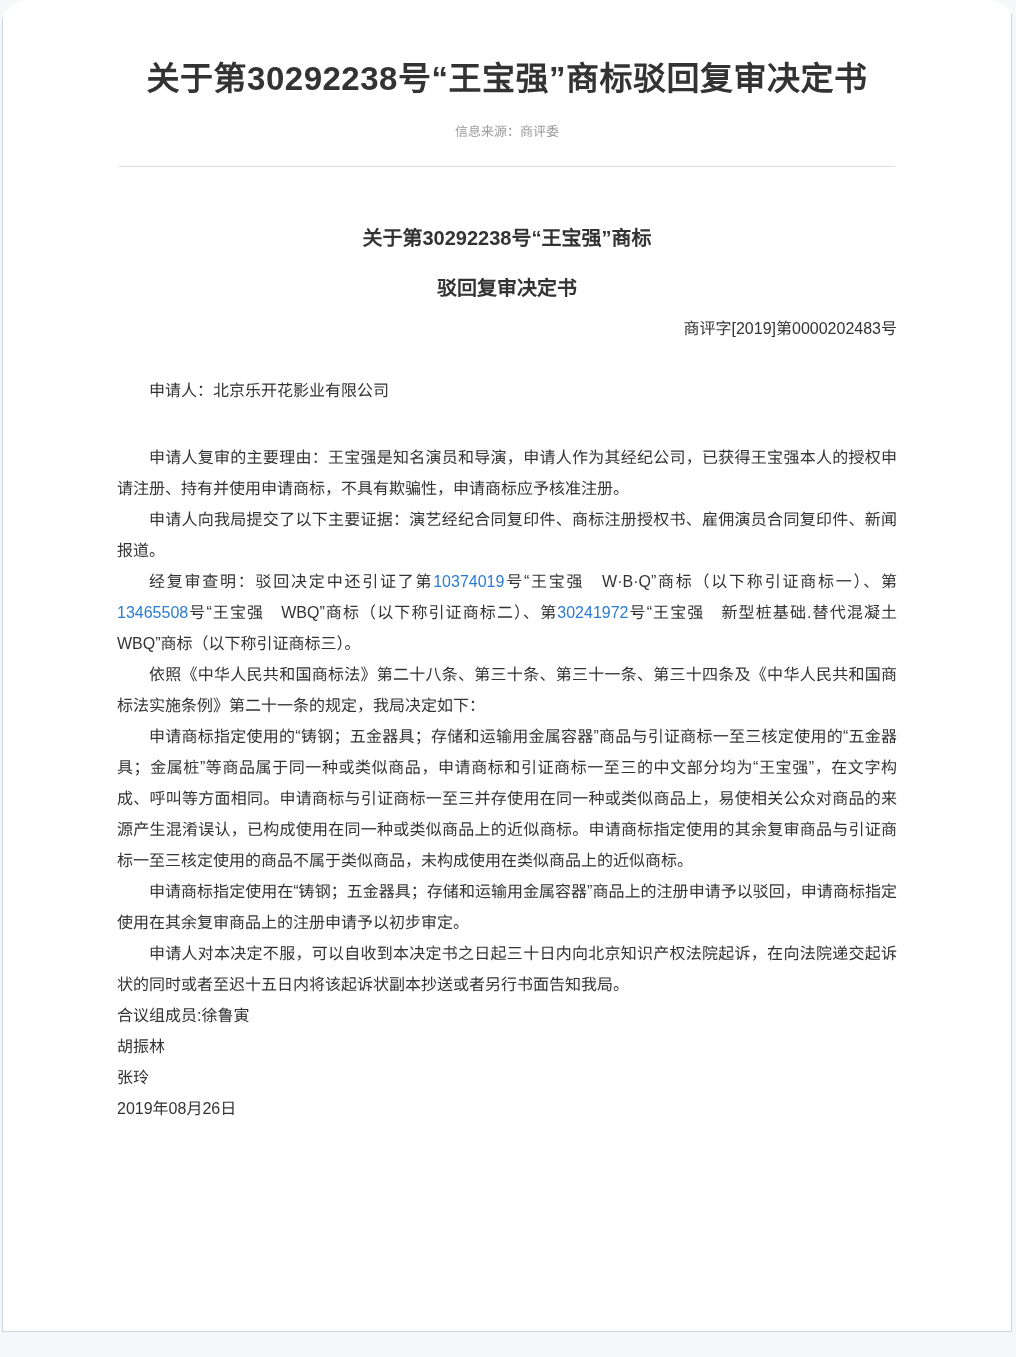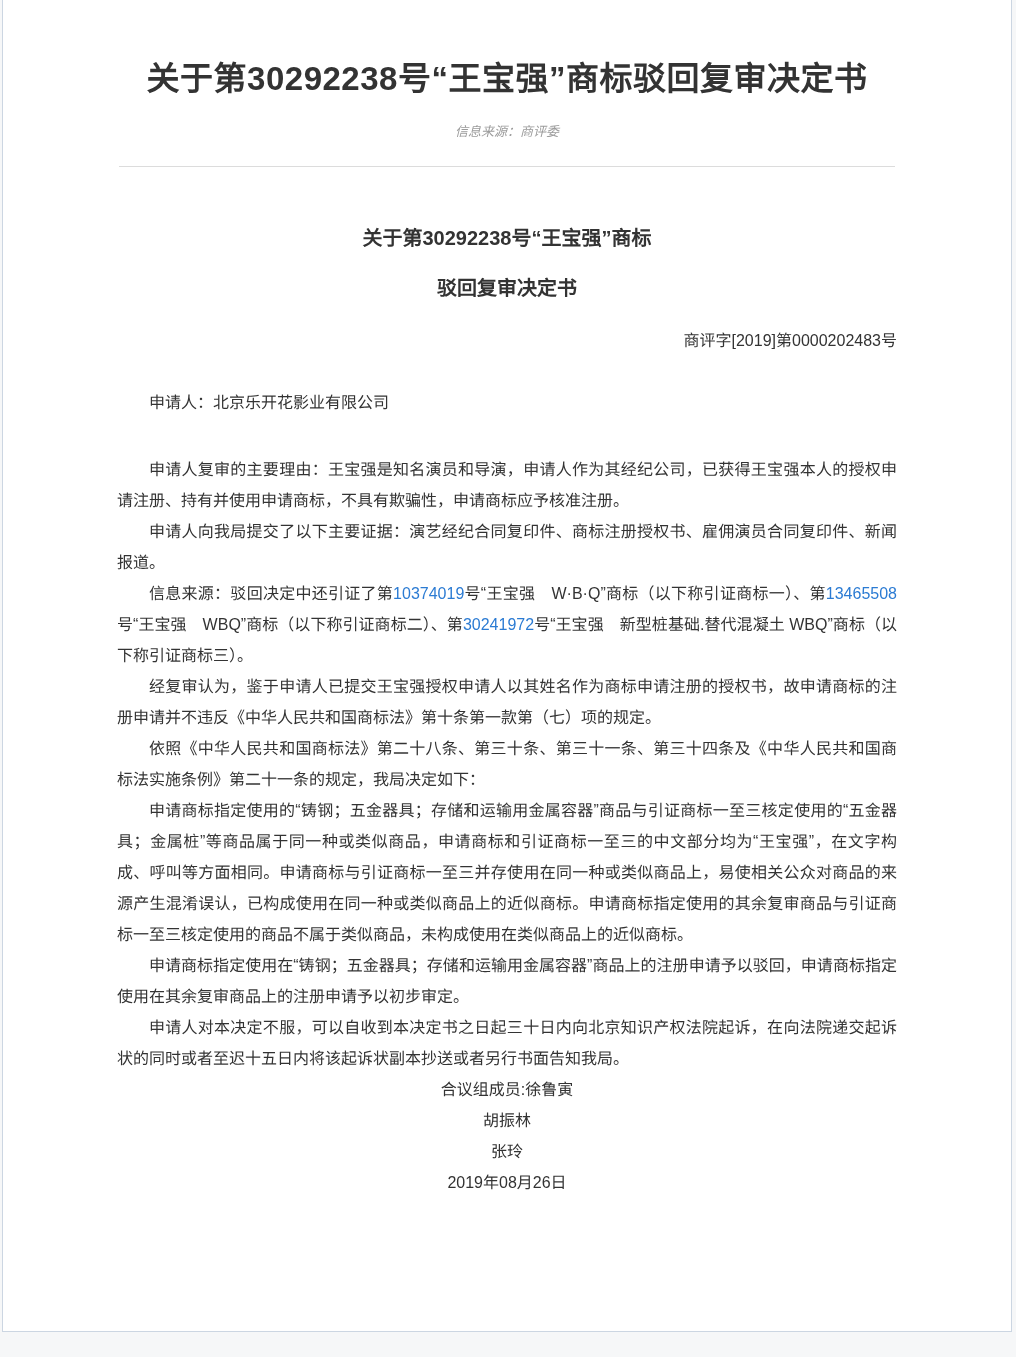--- a/index.html
+++ b/index.html
@@ -7,20 +7,21 @@
     padding: 0;
     background: #f6f7f8;
     font-family: "Liberation Sans", "DejaVu Sans", sans-serif;
   }
   .viewport {
     width: 1016px;
     height: 1357px;
     position: relative;
     background: #f6f7f8;
     overflow: hidden;
+    border-radius: 29px;
   }
   .page-frame {
     position: absolute;
     left: 2px;
     top: 0;
     width: 1010px;
     height: 1332px;
     background: #ffffff;
     border-left: 1px solid #ccd6e2;
     border-right: 1px solid #ccd6e2;
@@ -35,21 +36,20 @@
     line-height: 42px;
     font-weight: bold;
     color: #333333;
     letter-spacing: 0.5px;
   }
   .source-line {
     margin-top: 21px;
     text-align: center;
     font-size: 13px;
     color: #9b9b9b;
-    font-style: italic;
   }
   .header-divider {
     border: none;
     border-top: 1px solid #dcdcdc;
     margin: 26px 116px 0 116px;
   }
   .doc-article {
     width: 780px;
     margin: 0 auto;
     color: #333333;
@@ -60,40 +60,39 @@
     font-size: 20px;
     line-height: 50px;
     font-weight: bold;
     text-align: center;
     color: #333333;
   }
   .doc-title .line { display: block; }
   .doc-number {
     text-align: right;
     line-height: 31px;
-    margin-top: 12px;
   }
   .applicant {
     margin: 31px 0 0 0;
     text-indent: 2em;
     line-height: 31px;
   }
   .doc-body { margin-top: 36px; }
   .doc-body p {
     margin: 0;
     text-indent: 2em;
     line-height: 31px;
     text-align: justify;
   }
   .doc-body .link {
     color: #2b7bd3;
     cursor: pointer;
   }
   .signature {
-    text-align: center;
+    text-align: left;
     line-height: 31px;
   }
 </style>
 </head>
 <body>
 
 <div class="viewport">
   <div class="page-frame">
 
     <header>
@@ -109,22 +108,21 @@
         <span class="line">驳回复审决定书</span>
       </h2>
 
       <div class="doc-number">商评字[2019]第0000202483号</div>
 
       <p class="applicant">申请人：北京乐开花影业有限公司</p>
 
       <div class="doc-body">
           <p><span>申请人复审的主要理由：王宝强是知名演员和导演，申请人作为其经纪公司，已获得王宝强本人的授权申请注册、持有并使用申请商标，不具有欺骗性，申请商标应予核准注册。</span></p>
           <p><span>申请人向我局提交了以下主要证据：演艺经纪合同复印件、商标注册授权书、雇佣演员合同复印件、新闻报道。</span></p>
-          <p><span>信息来源：驳回决定中还引证了第</span><span class="link">10374019</span><span>号“王宝强　W·B·Q”商标（以下称引证商标一）、第</span><span class="link">13465508</span><span>号“王宝强　WBQ”商标（以下称引证商标二）、第</span><span class="link">30241972</span><span>号“王宝强　新型桩基础.替代混凝土 WBQ”商标（以下称引证商标三）。</span></p>
-          <p><span>经复审认为，鉴于申请人已提交王宝强授权申请人以其姓名作为商标申请注册的授权书，故申请商标的注册申请并不违反《中华人民共和国商标法》第十条第一款第（七）项的规定。</span></p>
+          <p><span>经复审查明：驳回决定中还引证了第</span><span class="link">10374019</span><span>号“王宝强　W·B·Q”商标（以下称引证商标一）、第</span><span class="link">13465508</span><span>号“王宝强　WBQ”商标（以下称引证商标二）、第</span><span class="link">30241972</span><span>号“王宝强　新型桩基础.替代混凝土 WBQ”商标（以下称引证商标三）。</span></p>
           <p><span>依照《中华人民共和国商标法》第二十八条、第三十条、第三十一条、第三十四条及《中华人民共和国商标法实施条例》第二十一条的规定，我局决定如下：</span></p>
           <p><span>申请商标指定使用的“铸钢；五金器具；存储和运输用金属容器”商品与引证商标一至三核定使用的“五金器具；金属桩”等商品属于同一种或类似商品，申请商标和引证商标一至三的中文部分均为“王宝强”，在文字构成、呼叫等方面相同。申请商标与引证商标一至三并存使用在同一种或类似商品上，易使相关公众对商品的来源产生混淆误认，已构成使用在同一种或类似商品上的近似商标。申请商标指定使用的其余复审商品与引证商标一至三核定使用的商品不属于类似商品，未构成使用在类似商品上的近似商标。</span></p>
           <p><span>申请商标指定使用在“铸钢；五金器具；存储和运输用金属容器”商品上的注册申请予以驳回，申请商标指定使用在其余复审商品上的注册申请予以初步审定。</span></p>
           <p><span>申请人对本决定不服，可以自收到本决定书之日起三十日内向北京知识产权法院起诉，在向法院递交起诉状的同时或者至迟十五日内将该起诉状副本抄送或者另行书面告知我局。</span></p>
         </div>
 
       <div class="signature">
         <div>合议组成员:徐鲁寅</div>
         <div>胡振林</div>
         <div>张玲</div>

